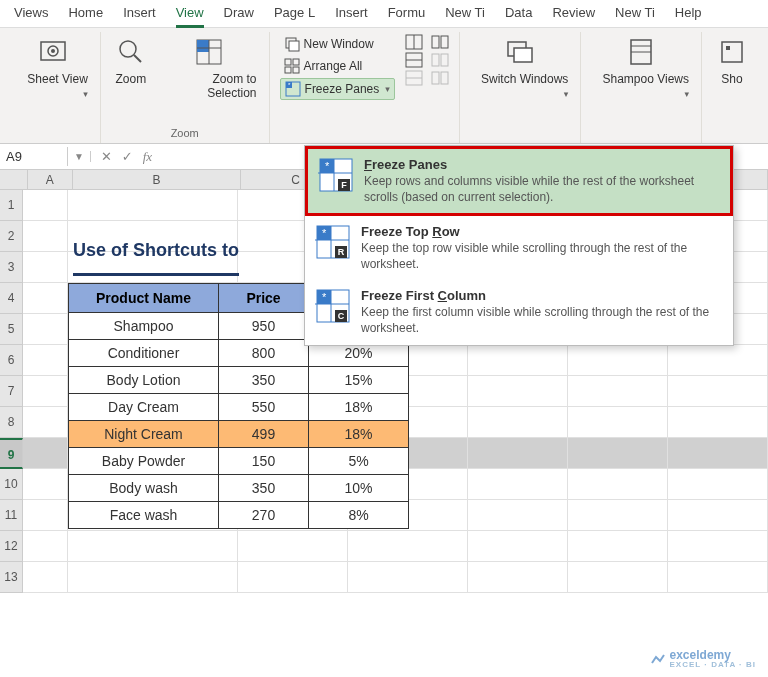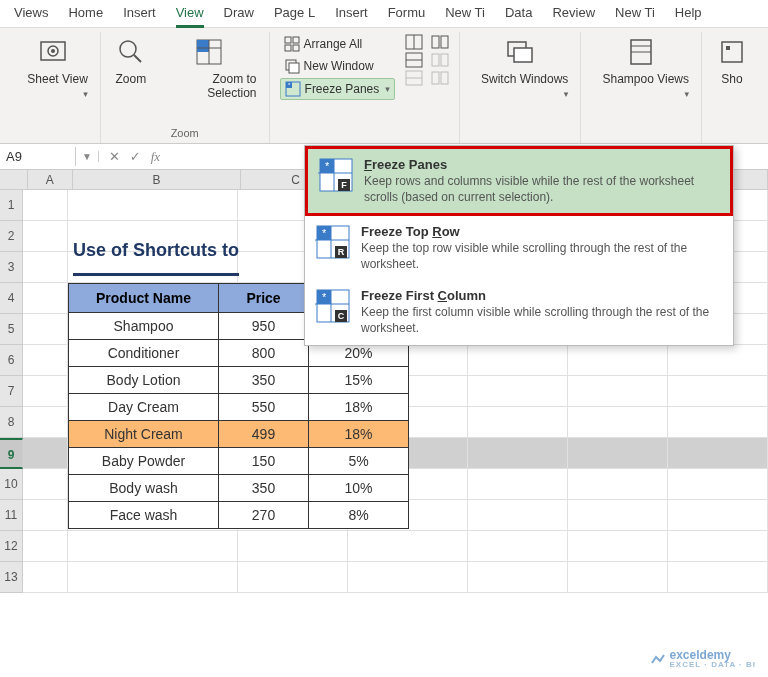--- a/index.html
+++ b/index.html
@@ -20,21 +20,21 @@
 .big-btn { display: flex; flex-direction: column; align-items: center; padding: 4px 6px; cursor: pointer; min-width: 48px; }
 .big-btn .icon { width: 32px; height: 32px; margin-bottom: 4px; }
 .big-btn .lbl { font-size: 12px; text-align: right; line-height: 1.2; }
 .small-row { display: flex; flex-direction: column; gap: 2px; padding: 2px 4px; }
 .small-btn { display: flex; align-items: center; gap: 4px; padding: 2px 4px; font-size: 12px; cursor: pointer; white-space: nowrap; }
 .small-btn.active { background: #d0e7d0; border: 1px solid #9cc69c; border-radius: 2px; }
 .caret { font-size: 9px; color: #666; margin-left: 2px; }
 
 
 .formula-bar { height: 26px; display: flex; align-items: center; border-bottom: 1px solid #ccc; background: #fff; }
-.name-box { width: 76px; padding: 2px 6px; border-right: 1px solid #ccc; font-size: 13px; }
+.name-box { width: 68px; padding: 2px 6px; border-right: 1px solid #ccc; font-size: 13px; }
 .name-box-caret { padding: 0 6px; color: #888; border-right: 1px solid #ccc; font-size: 10px; }
 .fb-icons { display: flex; gap: 10px; padding: 0 10px; color: #888; font-size: 13px; }
 .fx { font-style: italic; font-family: 'Times New Roman', serif; }
 .formula-input { flex: 1; padding: 2px 6px; }
 
 
 .grid-wrap { position: relative; }
 .col-headers { display: flex; height: 20px; background: #e6e6e6; }
 .corner { width: 28px; border-right: 1px solid #ccc; border-bottom: 1px solid #ccc; background: #e6e6e6; }
 .col-h { border-right: 1px solid #ccc; border-bottom: 1px solid #ccc; text-align: center; font-size: 12px; color: #555; line-height: 20px; background: #e6e6e6; }
@@ -122,33 +122,33 @@
         <span class="lbl">Zoom to Selection</span>
       </div>
     </div>
     <div class="ribbon-group-label">Zoom</div>
   </div>
   <div class="ribbon-group">
     <div class="ribbon-group-items">
       <div class="small-row">
         <div class="small-btn">
           <svg width="16" height="16" viewBox="0 0 16 16">
+              <rect x="2" y="2" width="10" height="10" fill="none" stroke="#555"></rect>
+              <rect x="5" y="5" width="10" height="10" fill="#fff" stroke="#555"></rect>
+            </svg>
+          <span>New Window</span>
+        </div>
+        <div class="small-btn">
+          <svg width="16" height="16" viewBox="0 0 16 16">
               <rect x="1" y="1" width="6" height="6" fill="none" stroke="#555"></rect>
               <rect x="9" y="1" width="6" height="6" fill="none" stroke="#555"></rect>
               <rect x="1" y="9" width="6" height="6" fill="none" stroke="#555"></rect>
               <rect x="9" y="9" width="6" height="6" fill="none" stroke="#555"></rect>
             </svg>
           <span>Arrange All</span>
-        </div>
-        <div class="small-btn">
-          <svg width="16" height="16" viewBox="0 0 16 16">
-              <rect x="2" y="2" width="10" height="10" fill="none" stroke="#555"></rect>
-              <rect x="5" y="5" width="10" height="10" fill="#fff" stroke="#555"></rect>
-            </svg>
-          <span>New Window</span>
         </div>
         <div class="small-btn active">
           <svg width="16" height="16" viewBox="0 0 16 16">
               <rect x="1" y="1" width="14" height="14" fill="none" stroke="#3a7bc8"></rect>
               <rect x="1" y="1" width="6" height="6" fill="#3a7bc8"></rect>
               <text x="3" y="6" font-size="6" fill="#fff">*</text>
             </svg>
           <span>Freeze Panes</span> 
             <span class="caret">▾</span>
         </div>

